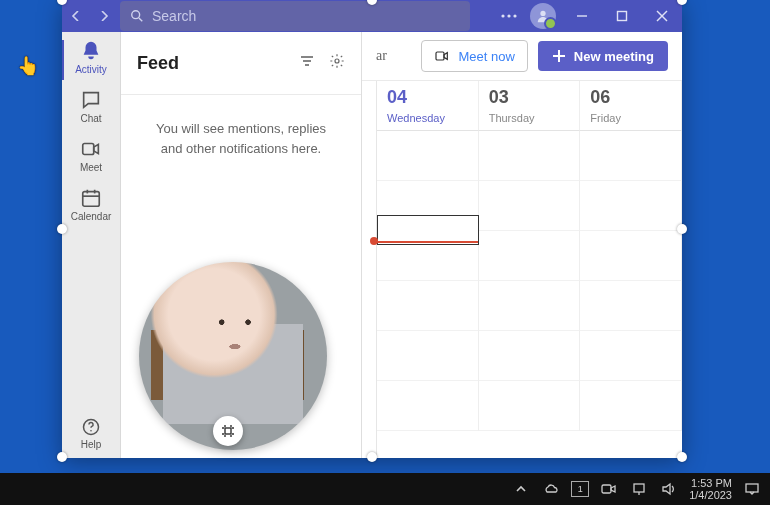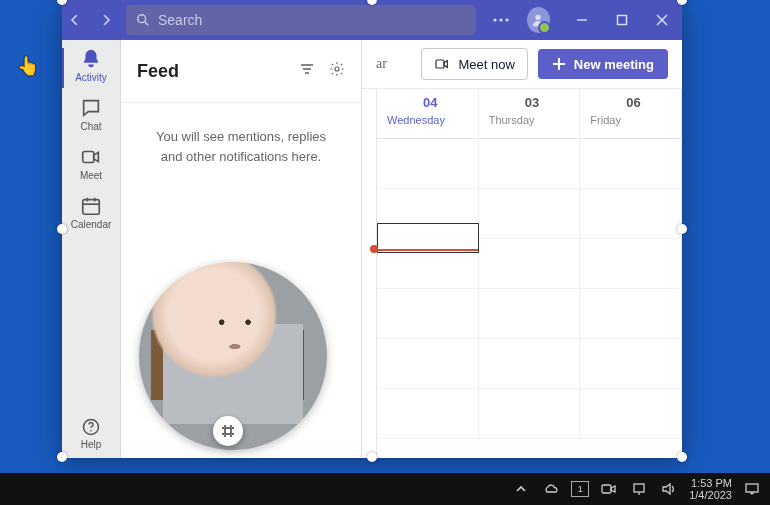--- a/index.html
+++ b/index.html
@@ -17,26 +17,25 @@
     left: 62px;
     top: 0px;
     width: 620px;
     height: 458px;
     background: #fff;
     box-shadow: 0 4px 22px rgba(0,0,0,.35);
     display: flex;
     flex-direction: column;
   }
   .titlebar {
-    height: 40px;
+    height: 32px;
     background: #4b53bc;
     display: flex;
     align-items: center;
     color: #e6e8f8;
-    gap: 6px;
   }
   .nav-arrow {
     width: 28px; height: 48px;
     display:flex; align-items:center; justify-content:center;
     font-size:14px; color:#cfd2ee;
   }
   .search-box {
     flex: 0 0 330px;
     height: 30px;
     background: #6264a7;
@@ -107,40 +106,40 @@
     background:#fff; box-shadow:0 2px 6px rgba(0,0,0,.3);
     display:flex; align-items:center; justify-content:center;
   }
   .main-panel{ flex:1; display:flex; flex-direction:column; background:#fff; min-width:0;}
   .cal-toolbar{
     height:48px; display:flex; align-items:center; padding:0 14px; gap:10px; border-bottom:1px solid #eaeaea;
   }
   .cal-toolbar .truncated{ color:#666; font-size:14px;font-family:Liberation Serif, serif;}
   .btn-meetnow{
     margin-left:auto; display:flex; align-items:center; gap:8px; height:30px; padding:0 12px;
-    border:1px solid #c7c7c7; background:#fff; border-radius:4px; font-size:13px; color:#0f172a;
+    border:1px solid #c7c7c7; background:#fff; border-radius:4px; font-size:13px; color:#3b82f6;
   }
   .btn-newmeet{
     display:flex; align-items:center; gap:8px; height:30px; padding:0 14px;
     background:#5b5fc7; color:#fff; border-radius:4px; font-size:13px; font-weight:600;
   }
   .cal-subbar{
     height:36px; display:flex; align-items:center; padding:0 14px; border-bottom:1px solid #eaeaea;
   }
   .cal-subbar .chev{ color:#666;}
   .cal-subbar .spacer{ flex:1;}
   .workweek{ display:flex; align-items:center; gap:8px; color:#444; font-size:13px;}
   .cal-grid{ flex:1; display:flex; position:relative;}
   .timecol{ width:14px; border-right:1px solid #e6e6e6;}
   .dayscol{ flex:1; display:grid; grid-template-columns: repeat(3, 1fr); grid-auto-rows: 50px;}
   .dayhead{
     border-bottom:1px solid #e3e3e3; border-right:1px solid #eee; padding:6px 10px;
     grid-row:1;
   }
-  .dayhead .num{ font-size:13px; font-weight:600; color:#555; display:block;margin-left:36px;}
+  .dayhead .num{ font-size:18px; font-weight:600; color:#555; display:block;}
   .dayhead .name{ font-size:11px; color:#888;}
   .dayhead.today .num{ color:#5b5fc7;}
   .dayhead.today .name{ color:#5b5fc7;}
   .cell{ border-bottom:1px solid #f1f1f1; border-right:1px solid #eee;}
   .now-marker{
     position:absolute; border:1px solid #333; background:#fff;
   }
   .now-line{ position:absolute; height:2px; background:#d84b34;}
   .now-dot{ position:absolute; width:8px; height:8px; background:#d84b34; border-radius:50%;}
   

